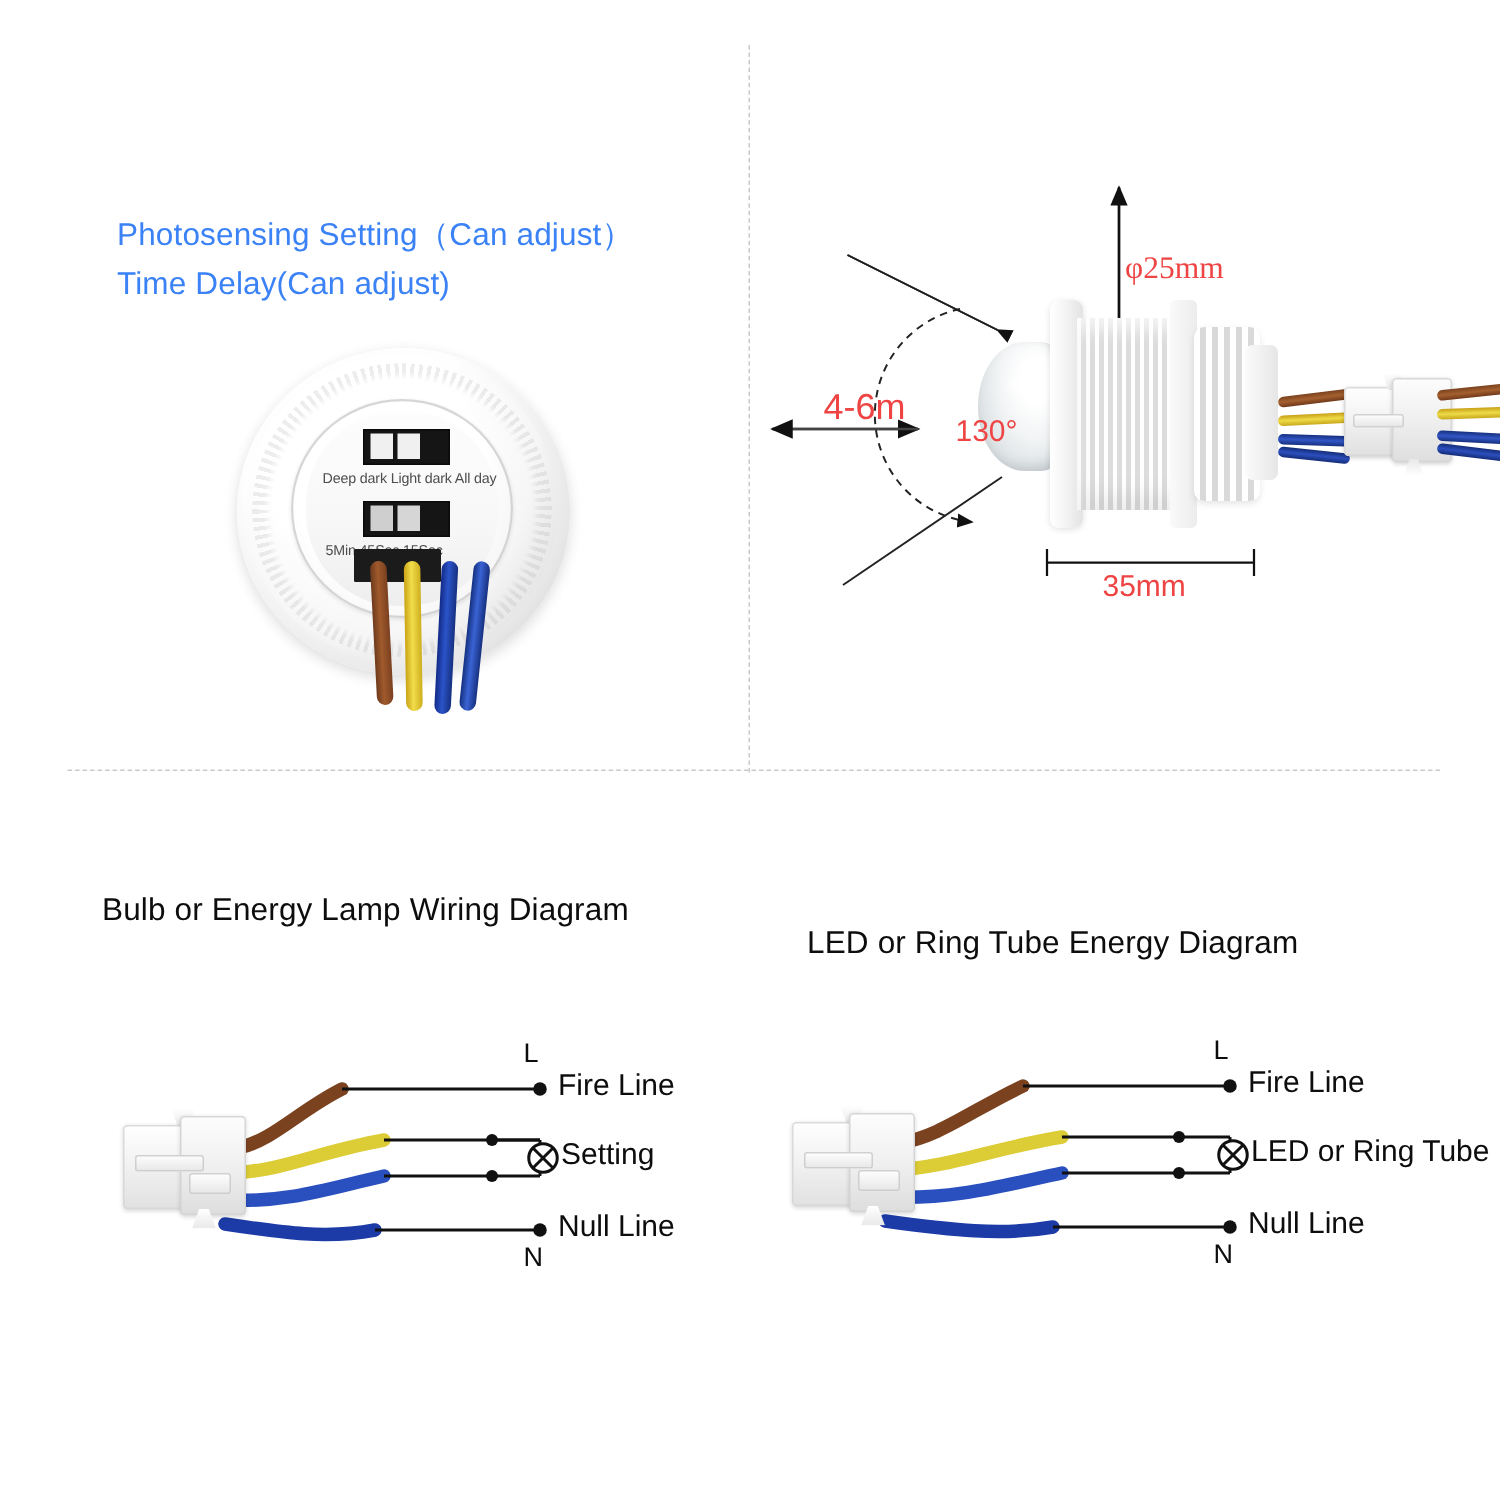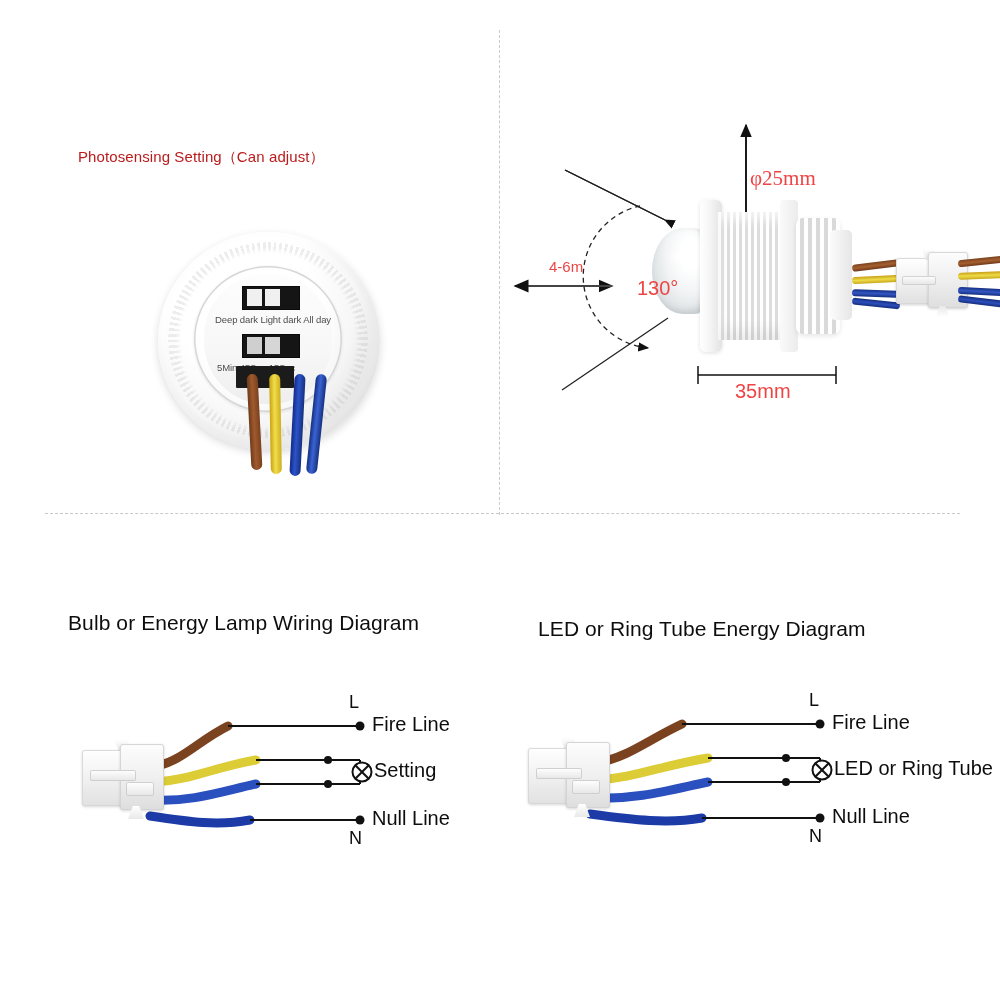--- a/index.html
+++ b/index.html
@@ -35,34 +35,34 @@
     width: 915px;
     height: 0;
     border-top: 1.5px dashed #c9c9c9;
   }
 
   
   .setting-text {
     position: absolute;
     left: 78px;
     top: 140px;
-    font-size: 15px;
+    font-size: 21px;
     line-height: 33px;
     letter-spacing: .1px;
-    color: #b91c1c;
+    color: #3b82f6;
     white-space: nowrap;
   }
   .section-title {
     position: absolute;
     font-size: 21px;
     letter-spacing: .1px;
     color: #0d0d0d;
     white-space: nowrap;
   }
-  .title-left  { left: 68px;  top: 611px; }
+  .title-left  { left: 68px;  top: 595px; }
   .title-right { left: 538px; top: 617px; }
 
   
   .sensor-back {
     position: absolute;
     left: 152px;
     top: 222px;
     width: 232px;
     height: 232px;
   }
@@ -258,21 +258,21 @@
     box-shadow: inset 0 0 0 1px rgba(205,205,205,.9);
   }
 
   
   .dim-text {
     position: absolute;
     white-space: nowrap;
     color: #ef4444;
   }
   .dim-25 { left: 750px; top: 166px; font-family: "Liberation Serif", serif; font-size: 21px; }
-  .dim-46 { left: 549px; top: 258px; font-size: 15px; }
+  .dim-46 { left: 549px; top: 258px; font-size: 24px; }
   .dim-110{ left: 637px; top: 277px; font-size: 20px; }
   .dim-35 { left: 735px; top: 380px; font-size: 20px; }
 
   
   .wiring { position: absolute; width: 470px; height: 250px; }
   .wiring-left  { left: 60px;  top: 660px; }
   .wiring-right { left: 530px; top: 660px; }
 
   .wd-label {
     position: absolute;
@@ -315,20 +315,21 @@
 </head>
 <body>
 
 <div id="page">
 
   <div class="divider-v"></div>
   <div class="divider-h"></div>
 
   <div class="setting-text">
     <div>Photosensing Setting（Can adjust）</div>
+    <div>Time Delay(Can adjust)</div>
   </div>
 
   <div class="sensor-back">
     <div class="sb-shadow"></div>
     <div class="sb-outer"></div>
     <div class="sb-knurl"></div>
     <div class="sb-inner-ring"></div>
     <div class="sb-face"></div>
 
     <div class="dip dip-1"></div>

